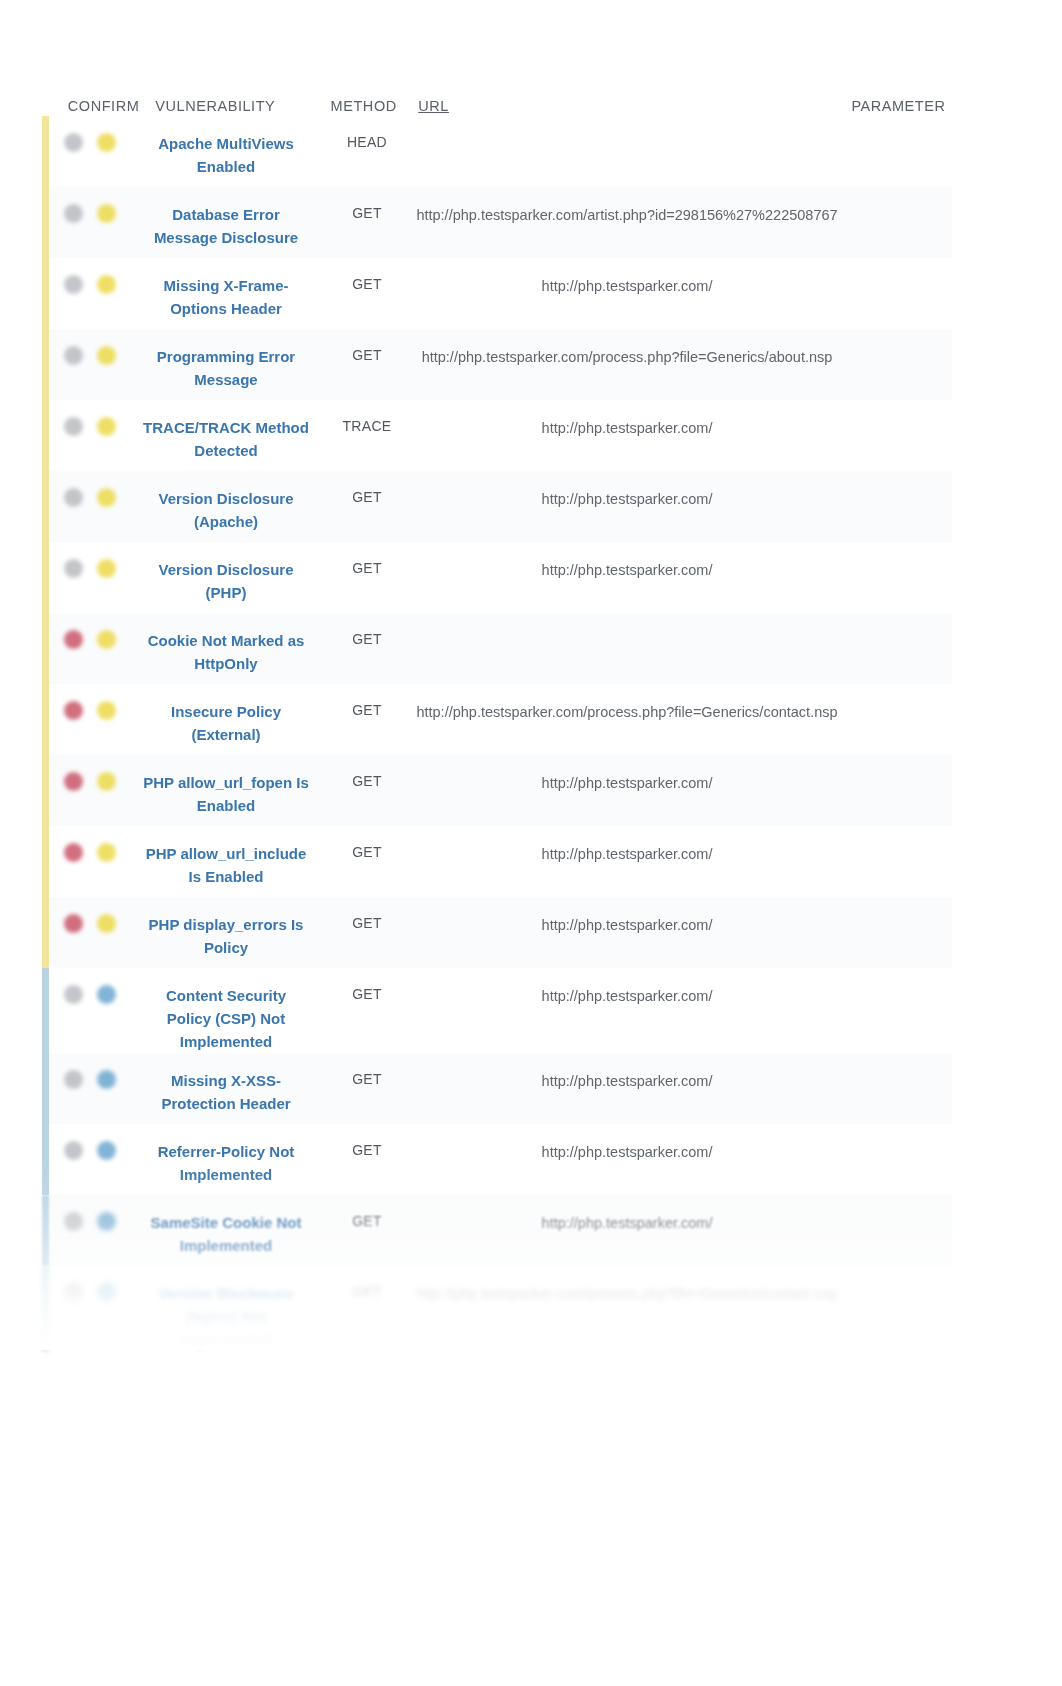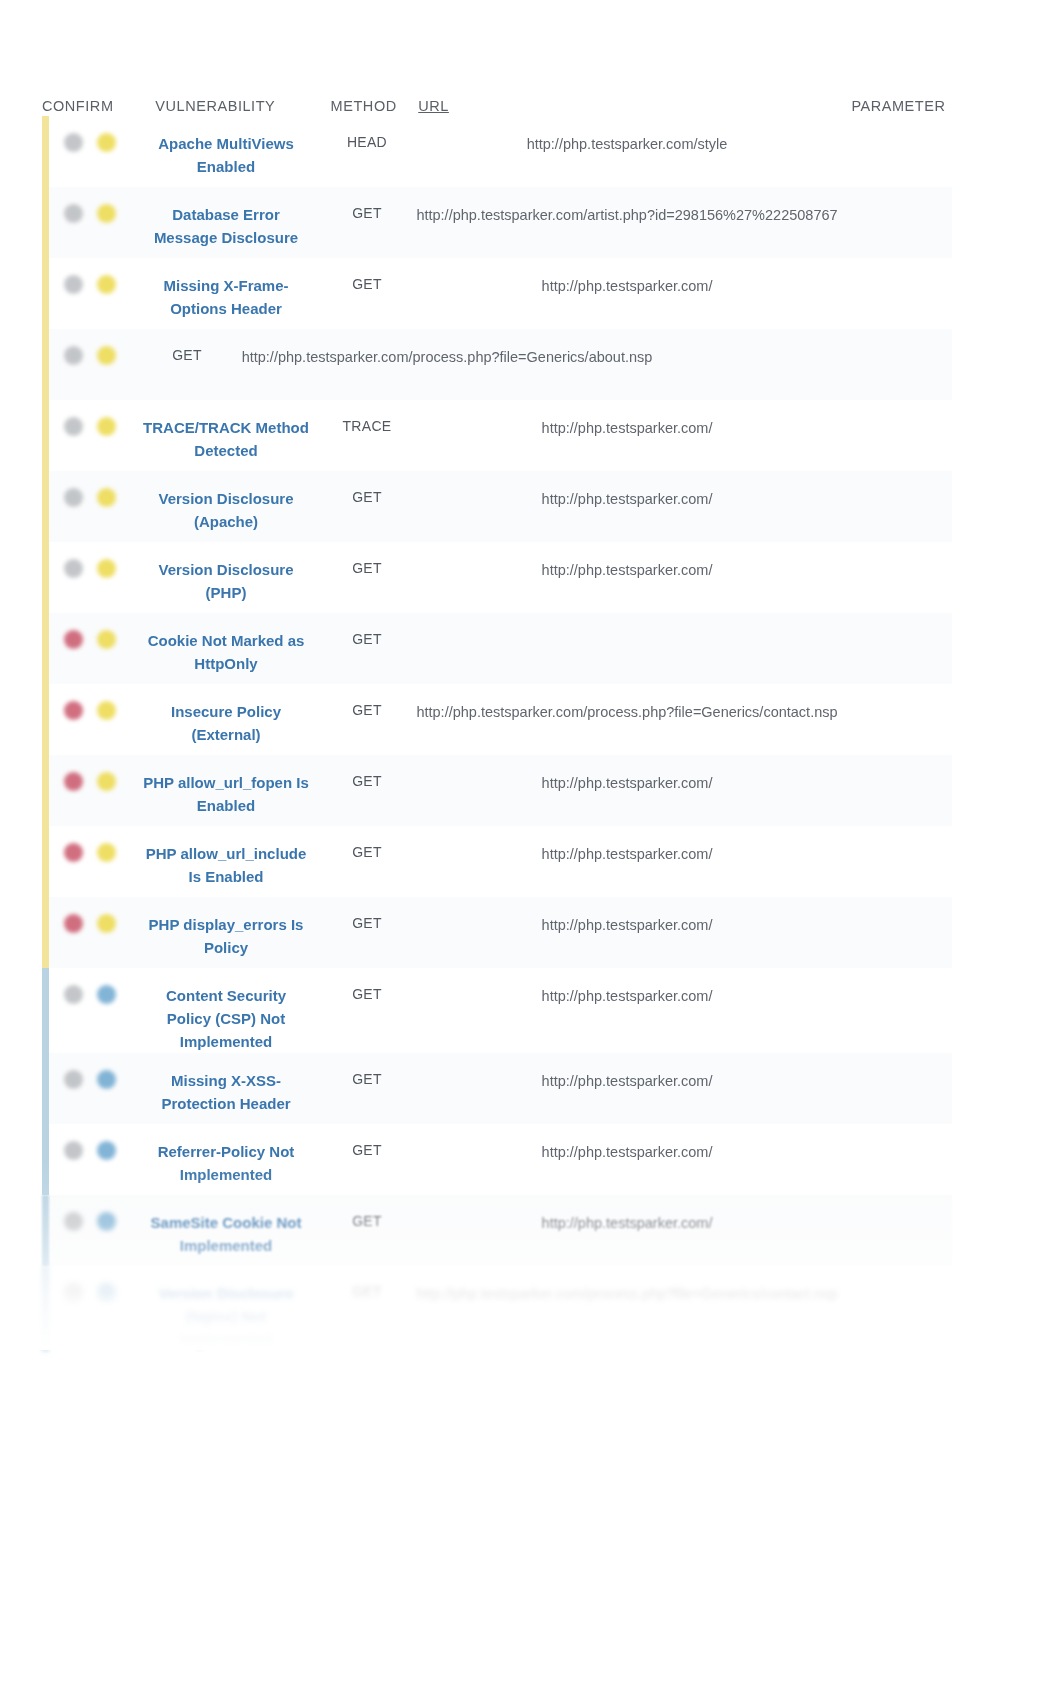--- a/index.html
+++ b/index.html
@@ -39,21 +39,21 @@
     height: 36px;
     padding-bottom: 2px;
   }
   .th {
     font-size: 14.5px;
     letter-spacing: 0.55px;
     color: #5b6068;
     font-weight: 400;
     white-space: nowrap;
   }
-  .c-confirm { width: 100px; }
+  .c-confirm { width: 100px; text-align: right; }
   .c-vuln    { width: 180px; margin-left: 16px; }
   .c-method  { width: 90px;  }
   .c-url     { width: 430px; text-decoration: underline; }
   .c-param   { width: 110px; text-align: center; margin-left: 8px; }
 
   
   .tbody {
     position: relative;
   }
 
@@ -186,21 +186,20 @@
 
     <div class="tbody" id="tbody">
         <div class="row">
           <div class="stripe" style="background: rgb(242, 228, 154);"></div>
           <div class="cell cell-confirm">
             <span class="badge badge-confirm-neutral"></span>
             <span class="badge badge-sev-low"></span>
           </div>
           <div class="cell cell-vuln"><a class="vuln-link">Apache MultiViews Enabled</a></div>
           <div class="cell cell-method">HEAD</div>
-          <div class="cell cell-url">http://php.testsparker.com/style</div>
           <div class="cell cell-param"></div>
         </div>
         <div class="row alt">
           <div class="stripe" style="background: rgb(242, 228, 154);"></div>
           <div class="cell cell-confirm">
             <span class="badge badge-confirm-neutral"></span>
             <span class="badge badge-sev-low"></span>
           </div>
           <div class="cell cell-vuln"><a class="vuln-link">Database Error Message Disclosure</a></div>
           <div class="cell cell-method">GET</div>
@@ -217,20 +216,21 @@
           <div class="cell cell-method">GET</div>
           <div class="cell cell-url">http://php.testsparker.com/</div>
           <div class="cell cell-param"></div>
         </div>
         <div class="row alt">
           <div class="stripe" style="background: rgb(242, 228, 154);"></div>
           <div class="cell cell-confirm">
             <span class="badge badge-confirm-neutral"></span>
             <span class="badge badge-sev-low"></span>
           </div>
+          <div class="cell cell-vuln"><a class="vuln-link">Programming Error Message</a></div>
           <div class="cell cell-method">GET</div>
           <div class="cell cell-url">http://php.testsparker.com/process.php?file=Generics/about.nsp</div>
           <div class="cell cell-param"></div>
         </div>
         <div class="row">
           <div class="stripe" style="background: rgb(242, 228, 154);"></div>
           <div class="cell cell-confirm">
             <span class="badge badge-confirm-neutral"></span>
             <span class="badge badge-sev-low"></span>
           </div>

